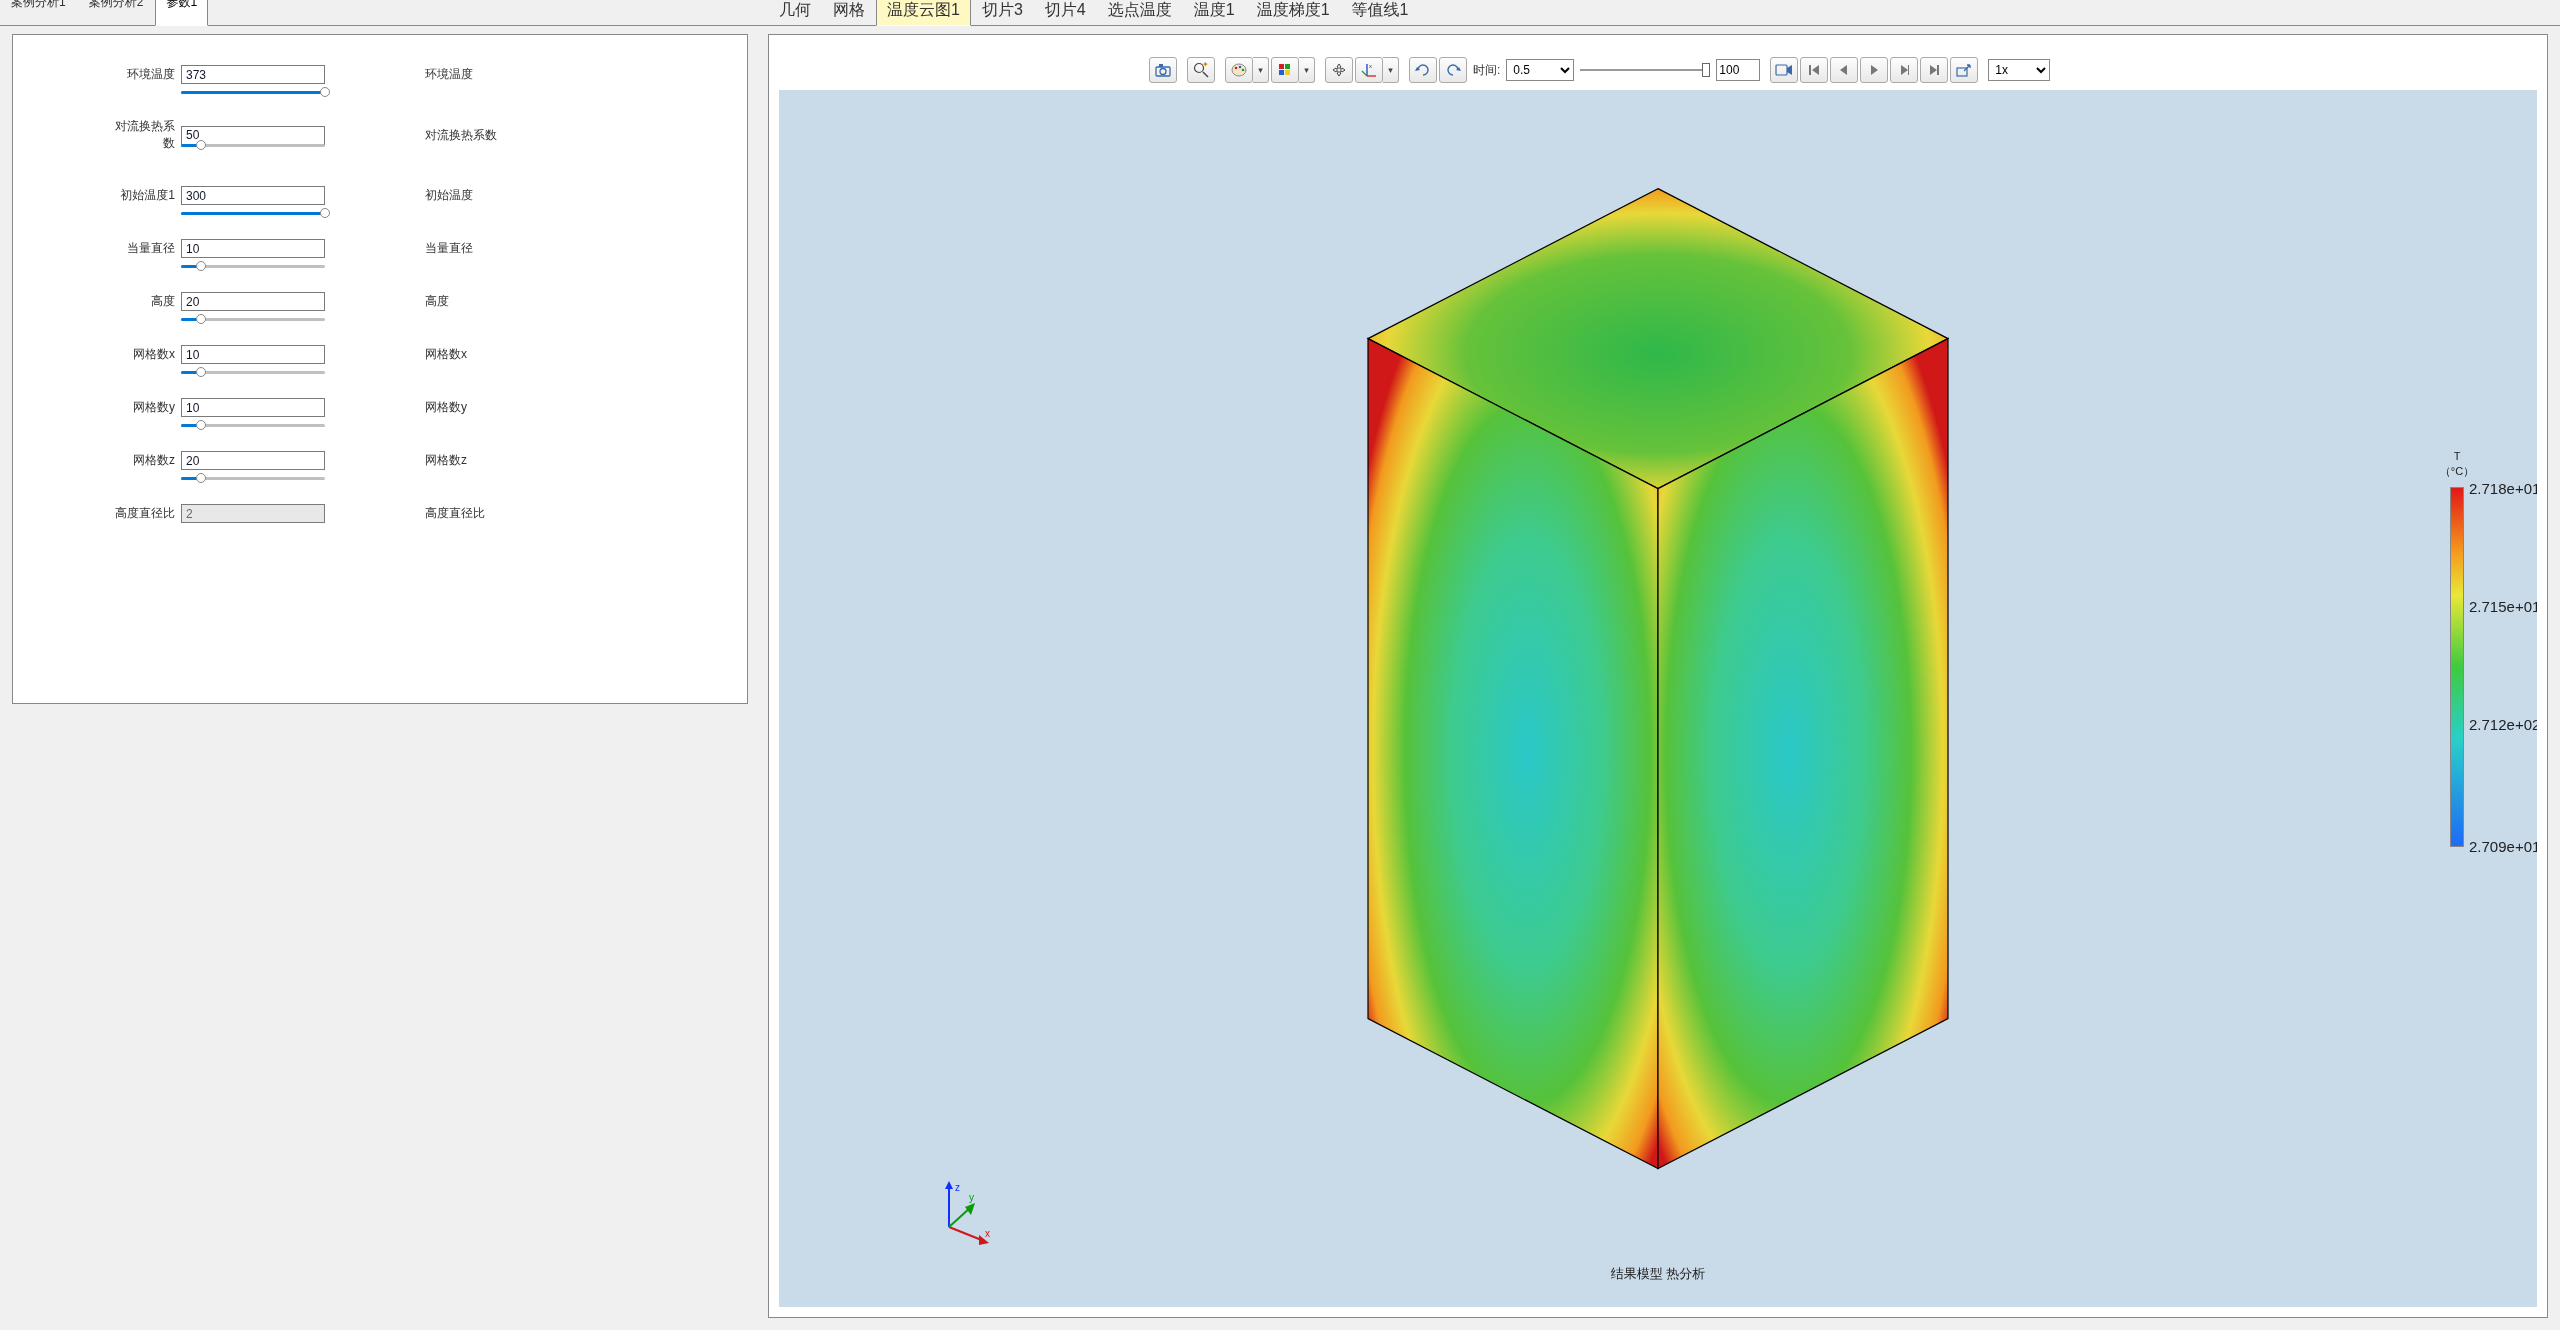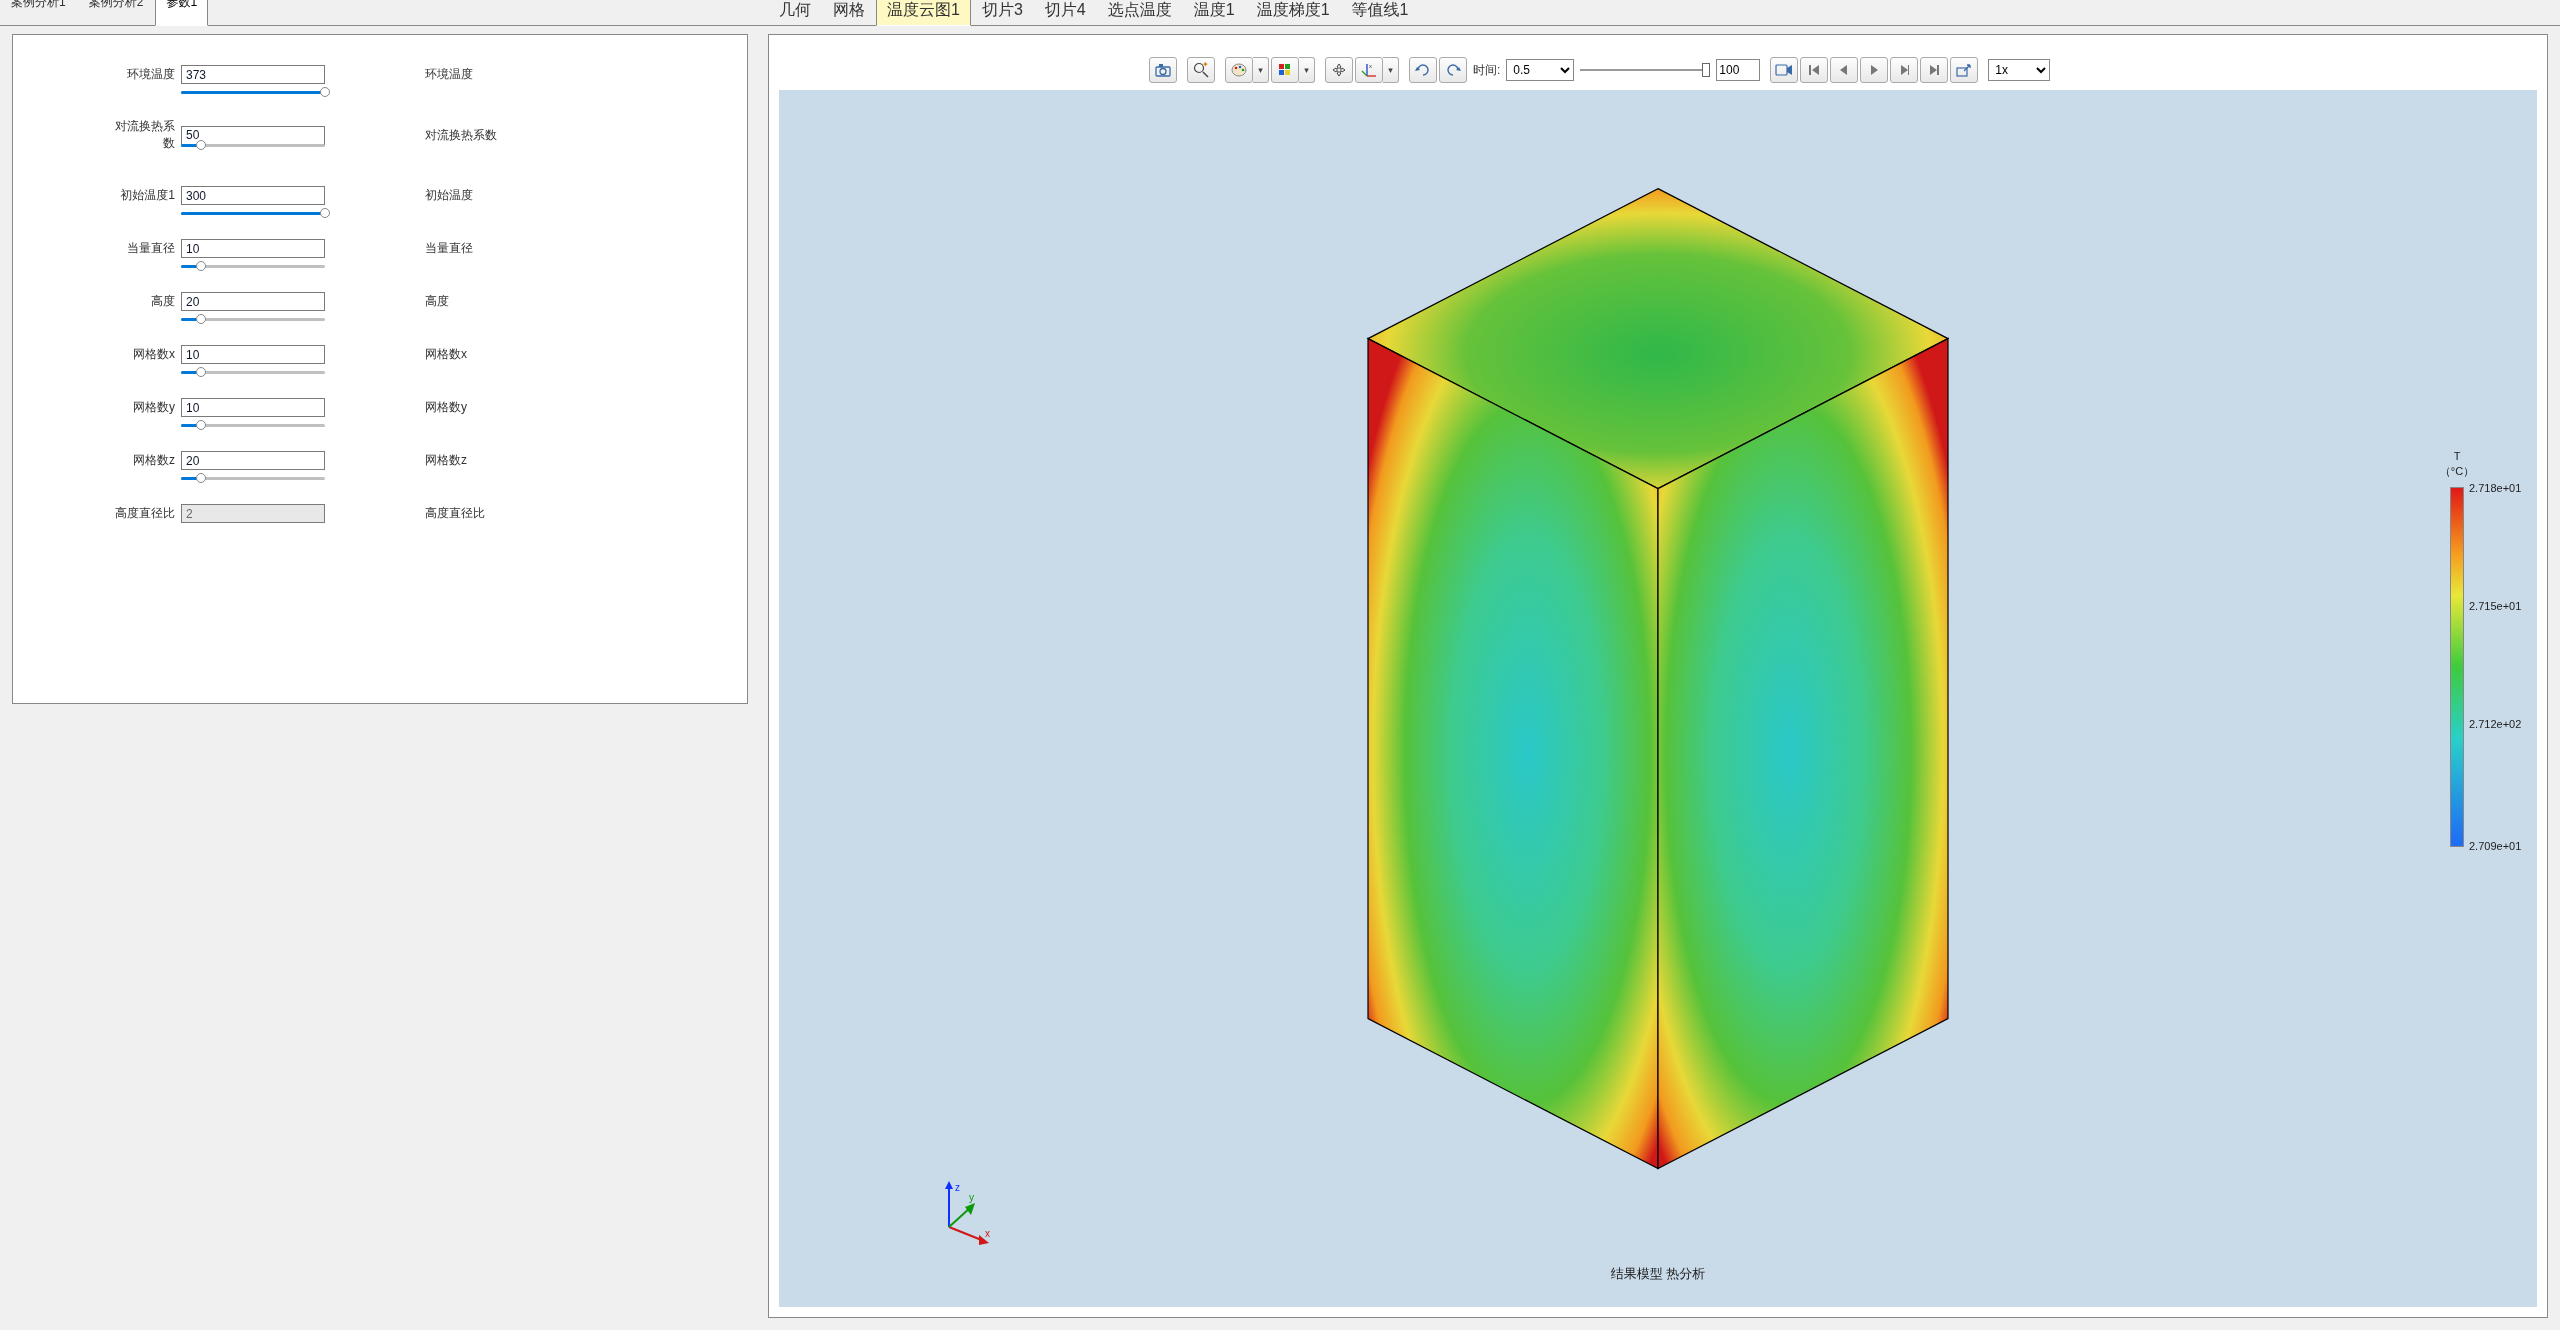--- a/index.html
+++ b/index.html
@@ -268,21 +268,21 @@
     #e8e838 30%,
     #3ecb3e 50%,
     #29d0c9 70%,
     #1e6af5 100%);
   border: 1px solid #888;
   position: relative;
 }
 .cb-tick {
   position: absolute;
   left: 18px;
-  font-size: 11px;
+  font-size: 15px;
   white-space: nowrap;
   transform: translateY(-50%);
 }
 </style>
 </head>
 <body>
 
 <div class="left-panel">
   <div class="left-tabs" id="left-tabs">
       <div class="left-tab">案例分析1</div>

